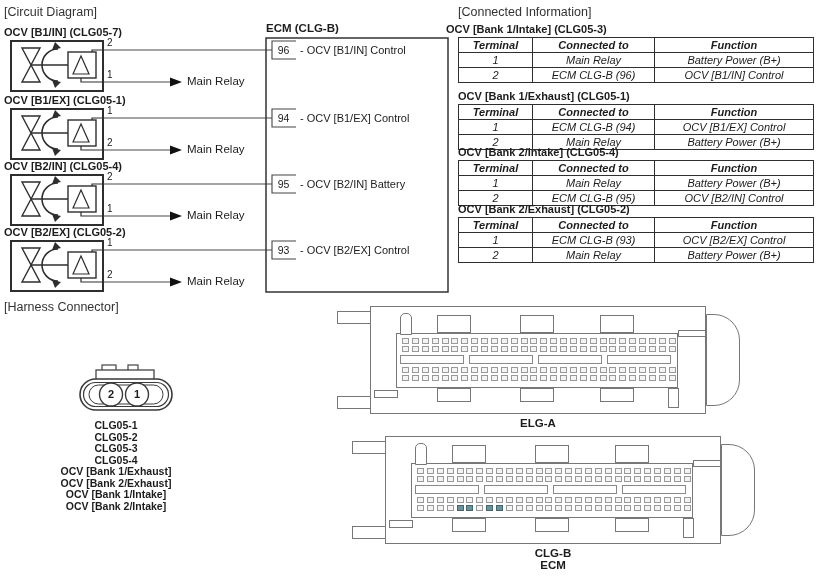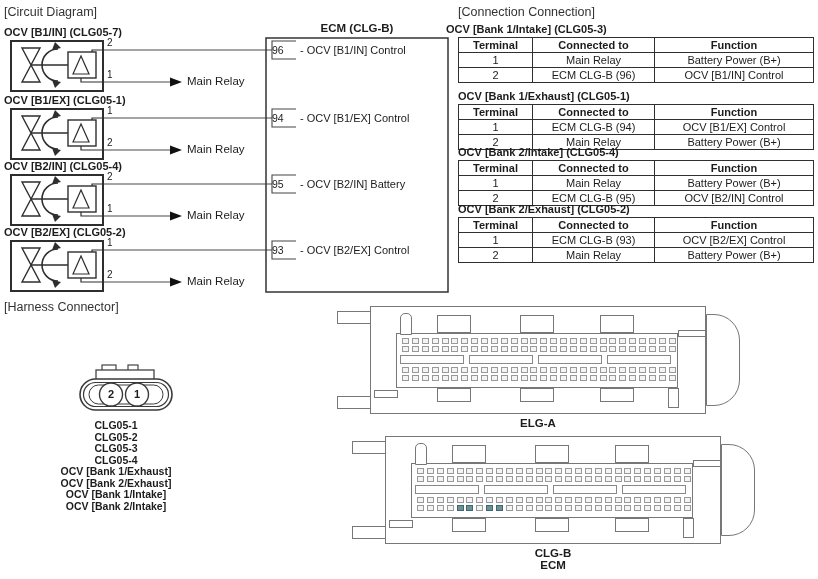--- a/index.html
+++ b/index.html
@@ -3,27 +3,27 @@
 <meta charset="utf-8">
 <style>
   html,body{margin:0;padding:0;background:#fff;}
   .canvas{position:relative;width:818px;height:579px;background:#fff;overflow:hidden;
           font-family:"Liberation Sans",sans-serif;color:#1c1c1c;}
   .abs{position:absolute;}
   .sec-title{font-size:12.5px;color:#333;white-space:nowrap;}
   .grp-label{font-size:11px;font-weight:bold;white-space:nowrap;}
   .pin-digit{font-size:10px;color:#222;}
   .relay-label{font-size:11.5px;white-space:nowrap;}
-  .ecm-title{font-size:11.5px;font-weight:bold;text-align:center;}
-  .pin-num{font-size:10.5px;text-align:left;line-height:17px;}
+  .ecm-title{font-size:11.5px;font-weight:bold;text-align:left;}
+  .pin-num{font-size:10.5px;text-align:center;line-height:17px;}
   .pin-desc{font-size:11px;line-height:17px;white-space:nowrap;}
   svg{display:block;}
   
   .ci-head{font-size:11px;font-weight:bold;white-space:nowrap;}
-  table.ci{border-collapse:collapse;width:355px;table-layout:fixed;}
+  table.ci{border-collapse:collapse;width:355px;table-layout:fixed;font-style:italic;}
   table.ci th,table.ci td{border:1px solid #2f2f2f;height:14px;padding:0 2px;
       text-align:center;font-size:11px;overflow:hidden;white-space:nowrap;}
   table.ci th{font-weight:bold;}
   
   .harness-labels{width:232px;text-align:center;font-size:10.5px;font-weight:bold;line-height:11.5px;}
   .hpin{font-size:11px;font-weight:bold;width:14px;text-align:center;}
   
   .bigconn{position:absolute;width:403px;height:108px;}
   .bc{position:absolute;background:#fff;border:1px solid #777;box-sizing:border-box;}
   .bc-body{left:33px;top:0;width:336px;height:108px;}
@@ -98,21 +98,21 @@
 
   <div class="abs pin-num" style="left:272px;top:42px;width:23px">96</div>
   <div class="abs pin-desc" style="left:300px;top:42px">- OCV [B1/IN] Control</div>
   <div class="abs pin-num" style="left:272px;top:110px;width:23px">94</div>
   <div class="abs pin-desc" style="left:300px;top:110px">- OCV [B1/EX] Control</div>
   <div class="abs pin-num" style="left:272px;top:176px;width:23px">95</div>
   <div class="abs pin-desc" style="left:300px;top:176px">- OCV [B2/IN] Battery</div>
   <div class="abs pin-num" style="left:272px;top:242px;width:23px">93</div>
   <div class="abs pin-desc" style="left:300px;top:242px">- OCV [B2/EX] Control</div>
 
-  <div class="abs sec-title" style="left:458px;top:5px">[Connection Connection]</div>
+  <div class="abs sec-title" style="left:458px;top:5px">[Connected Information]</div>
 
   <div class="abs ci-head" style="left:446px;top:23px">OCV [Bank 1/Intake] (CLG05-3)</div>
   <table class="ci abs" style="left:458px;top:37px">
     <colgroup>
         <col style="width:74px">
         <col style="width:122px">
         <col style="width:159px">
       </colgroup>
     <tbody>
         <tr>

